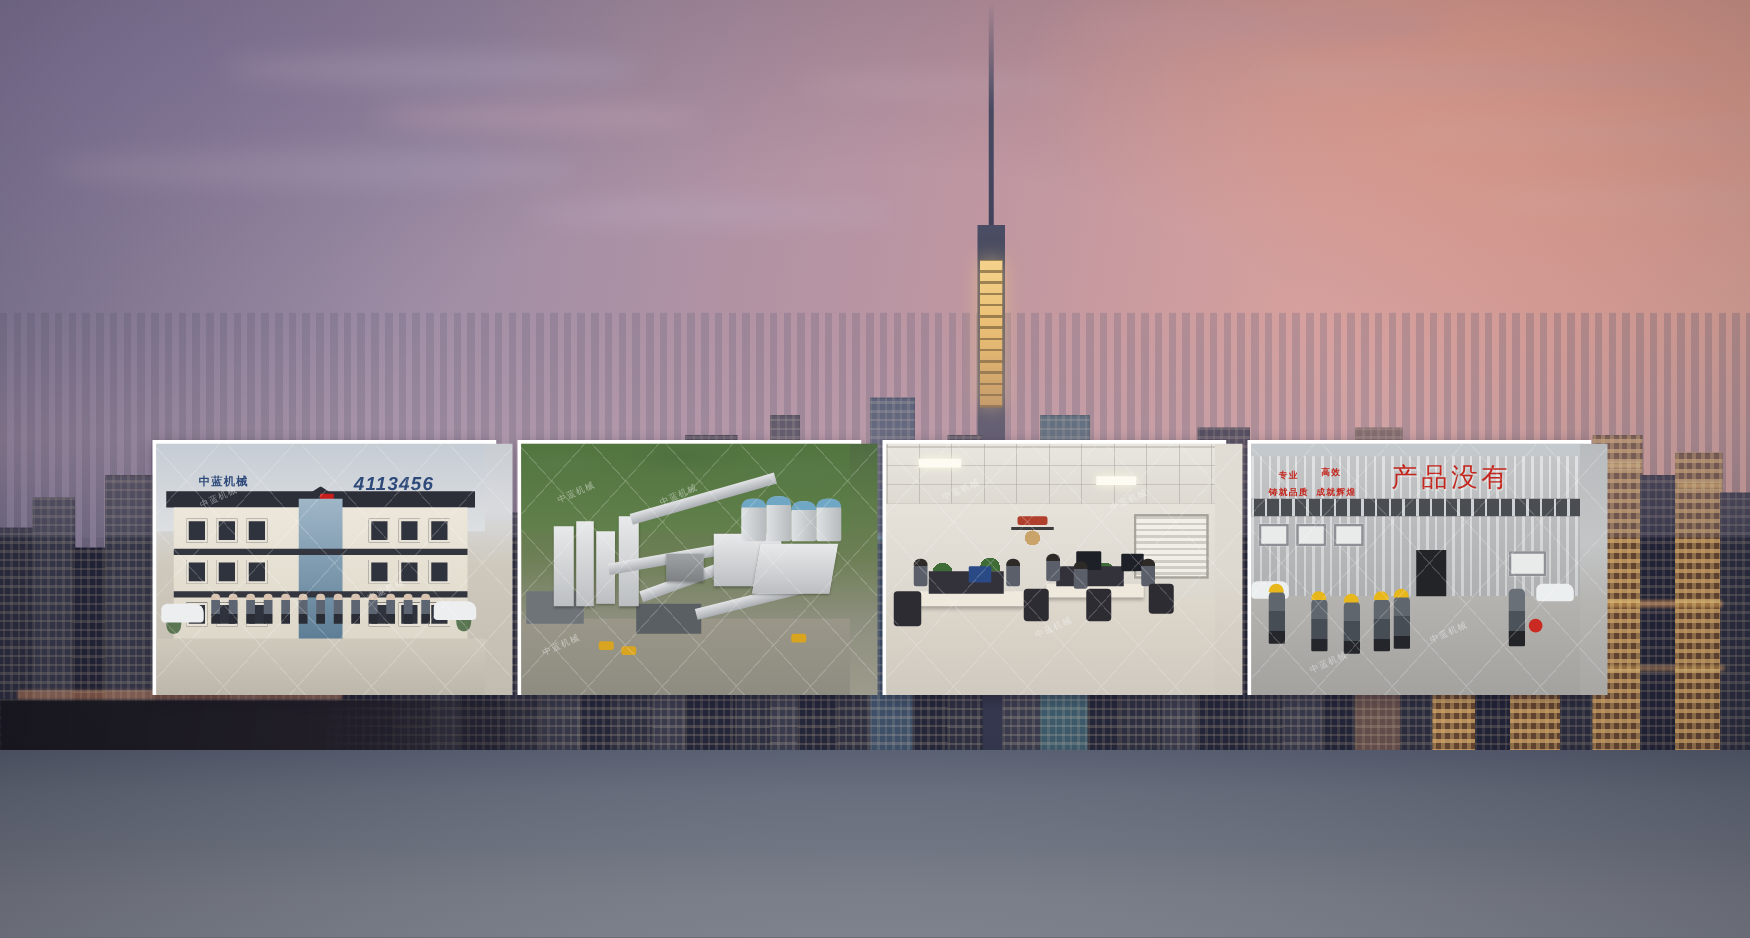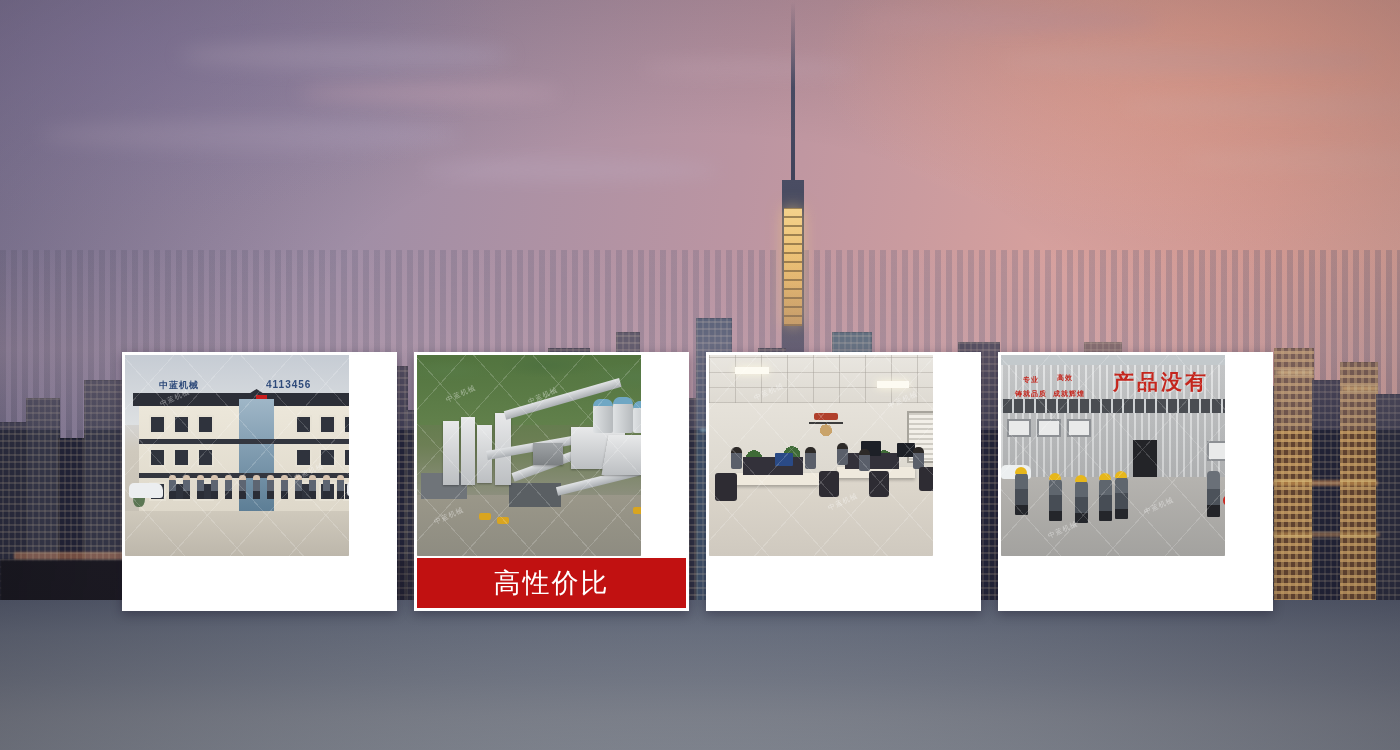--- a/index.html
+++ b/index.html
@@ -110,21 +110,21 @@
     padding:13px 36px 15px;
     box-shadow:0 2px 6px rgba(50,10,10,.35);
   }
 
   
   .cards{position:absolute;left:122px;top:352px;width:1156px;display:flex;gap:17px;}
   .card{
     width:269px;background:#ffffff;padding:3px 3px 0;
     box-shadow:0 3px 10px rgba(20,15,35,.35);
   }
-  .photo{position:relative;width:224px;height:201px;overflow:hidden;background:#888;}
+  .photo{position:relative;width:253px;height:201px;overflow:hidden;background:#888;padding-left:32px;}
   .caption{
     height:50px;line-height:50px;text-align:center;color:#fff;
     background:#c11111;font-size:27px;letter-spacing:2px;
     margin:2px 0 3px;
   }
   
   .mesh{
     position:absolute;inset:0;pointer-events:none;opacity:.30;
     background:
       repeating-linear-gradient(48deg, rgba(255,255,255,.55) 0 1px, rgba(255,255,255,0) 1px 44px),
@@ -136,21 +136,21 @@
   .p1{background:linear-gradient(180deg,#c9cdd2 0%,#d8dade 26%,#cfc9bd 48%,#c2bcb0 100%);}
   .p1 .bsky{position:absolute;left:0;top:0;width:263px;height:70px;background:linear-gradient(180deg,#c6ccd4,#dde0e2);}
   .p1 .roof{position:absolute;left:8px;top:38px;width:247px;height:13px;background:#2c2f38;}
   .p1 .facade{position:absolute;left:14px;top:51px;width:235px;height:105px;background:linear-gradient(180deg,#ece7da,#ded8ca);}
   .p1 .flr{position:absolute;left:14px;width:235px;height:5px;background:#33363f;}
   .p1 .win{position:absolute;width:17px;height:19px;background:#2f333d;box-shadow:inset 0 0 0 2px #e7e2d5;}
   .p1 .atrium{position:absolute;left:114px;top:44px;width:35px;height:112px;background:linear-gradient(180deg,#9fb6c7,#5d7e96);}
   .p1 .ped{position:absolute;left:110px;top:34px;width:43px;height:14px;background:#2c2f38;clip-path:polygon(50% 0,100% 100%,0 100%);}
   .p1 .flag{position:absolute;left:131px;top:40px;width:11px;height:8px;background:#c81d1d;}
   .p1 .sign{position:absolute;left:34px;top:24px;color:#2e4a7a;font-size:9px;font-weight:bold;letter-spacing:1px;}
-  .p1 .tel{position:absolute;left:141px;top:24px;color:#2e4a7a;font-size:10px;font-weight:bold;letter-spacing:1px;}
+  .p1 .tel{position:absolute;left:158px;top:24px;color:#2e4a7a;font-size:15px;font-weight:bold;letter-spacing:1px;font-style:italic;}
   .p1 .plaza{position:absolute;left:0;top:156px;width:263px;height:45px;background:linear-gradient(180deg,#cfc9bc,#bdb7ab);}
   .p1 .car{position:absolute;width:34px;height:15px;background:#eceef0;border-radius:5px 7px 3px 3px;}
   .p1 .person{position:absolute;width:7px;height:24px;top:120px;background:linear-gradient(180deg,#d8c4b0 0 5px,#5d6572 5px 16px,#2a2d36 16px 24px);border-radius:3px 3px 0 0;}
   .p1 .tree{position:absolute;width:12px;height:20px;background:#4e6b47;border-radius:50% 50% 40% 40%;opacity:.9;}
 
   
   .p2{background:linear-gradient(180deg,#4f6d42 0%,#5c7a48 22%,#6d7f55 45%,#8d8f7e 70%,#9d9b8c 100%);}
   .p2 .forest{position:absolute;left:0;top:0;width:263px;height:70px;background:
       radial-gradient(ellipse 60px 16px at 30px 16px,#577a46,transparent 70%),
       radial-gradient(ellipse 70px 18px at 130px 10px,#4e7140,transparent 70%),
@@ -181,21 +181,21 @@
   .p3 .chair{position:absolute;background:#2e2c33;border-radius:3px;}
   .p3 .pers{position:absolute;width:11px;height:22px;background:linear-gradient(180deg,#2d2a28 0 6px,#5a5f6a 6px 22px);border-radius:5px 5px 2px 2px;}
   .p3 .plant{position:absolute;width:18px;height:14px;background:radial-gradient(circle at 50% 80%,#3f6b37 0 8px,transparent 8px);}
   .p3 .mon{position:absolute;background:#1d2027;border-radius:1px;}
 
   
   .p4{background:linear-gradient(180deg,#b9bcbe 0%,#c3c5c6 40%,#b6b5b2 62%,#a8a7a4 100%);}
   .p4 .fsky{position:absolute;left:0;top:0;width:263px;height:18px;background:#c3c9cc;}
   .p4 .fwall{position:absolute;left:0;top:10px;width:263px;height:112px;background:linear-gradient(180deg,#d4d6d7,#b9bbbc);}
   .p4 .corr{position:absolute;left:0;top:10px;width:263px;height:112px;background:repeating-linear-gradient(90deg,rgba(255,255,255,.30) 0 2px,rgba(120,120,122,.18) 2px 7px);}
-  .p4 .bigtxt{position:absolute;left:112px;top:13px;color:#c4261d;font-size:21px;font-weight:bold;letter-spacing:3px;text-shadow:1px 1px 0 rgba(255,255,255,.35);}
+  .p4 .bigtxt{position:absolute;left:112px;top:13px;color:#c4261d;font-size:21px;font-weight:normal;letter-spacing:3px;text-shadow:1px 1px 0 rgba(255,255,255,.35);}
   .p4 .smtxt{position:absolute;color:#c4261d;font-size:7px;font-weight:bold;letter-spacing:1px;}
   .p4 .fence{position:absolute;left:0;top:44px;width:263px;height:14px;background:#4a4d52;}
   .p4 .fence::after{content:"";position:absolute;inset:0;background:repeating-linear-gradient(90deg,#cfd2d4 0 2px,transparent 2px 11px);}
   .p4 .door{position:absolute;left:132px;top:85px;width:24px;height:38px;background:#232428;}
   .p4 .fwin{position:absolute;background:#e9eaea;box-shadow:inset 0 0 0 2px #8d9094;}
   .p4 .ground{position:absolute;left:0;top:122px;width:263px;height:79px;background:linear-gradient(180deg,#b5b3af,#a3a29f);}
   .p4 .worker{position:absolute;width:13px;height:42px;background:linear-gradient(180deg,#5f666e 0 16px,#474d55 16px 32px,#24262b 32px 42px);border-radius:4px 4px 1px 1px;}
   .p4 .helmet{position:absolute;width:12px;height:7px;background:#e7b71b;border-radius:6px 6px 1px 1px;}
   .p4 .hat-red{position:absolute;width:11px;height:11px;background:#cb2a22;border-radius:50%;}
   .p4 .fcar{position:absolute;width:30px;height:14px;background:#eceff0;border-radius:5px 6px 3px 3px;}
@@ -379,21 +379,20 @@
           </div>
         <div class="slab" style="left:116px;top:88px;width:30px;height:22px;background:linear-gradient(180deg,#9fa3a6,#7d8184);"></div>
         <div class="mach" style="left:62px;top:158px;"></div>
         <div class="mach" style="left:80px;top:162px;"></div>
         <div class="mach" style="left:216px;top:152px;"></div>
         <div class="mesh"></div>
         <div class="wm" style="left:28px;top:34px;">中蓝机械</div>
         <div class="wm" style="left:110px;top:36px;">中蓝机械</div>
         <div class="wm" style="left:16px;top:156px;">中蓝机械</div>
       </div>
-      <div class="caption">高性价比</div>
     </div>
 
     <div class="card">
       <div class="photo p3">
         <div class="ceil"></div>
         <div class="ceilgrid"></div>
         <div class="lamp" style="left:26px;top:12px;width:34px;"></div>
         <div class="lamp" style="left:168px;top:26px;width:32px;"></div>
         <div class="wall"></div>
         <div class="winblind"></div>

